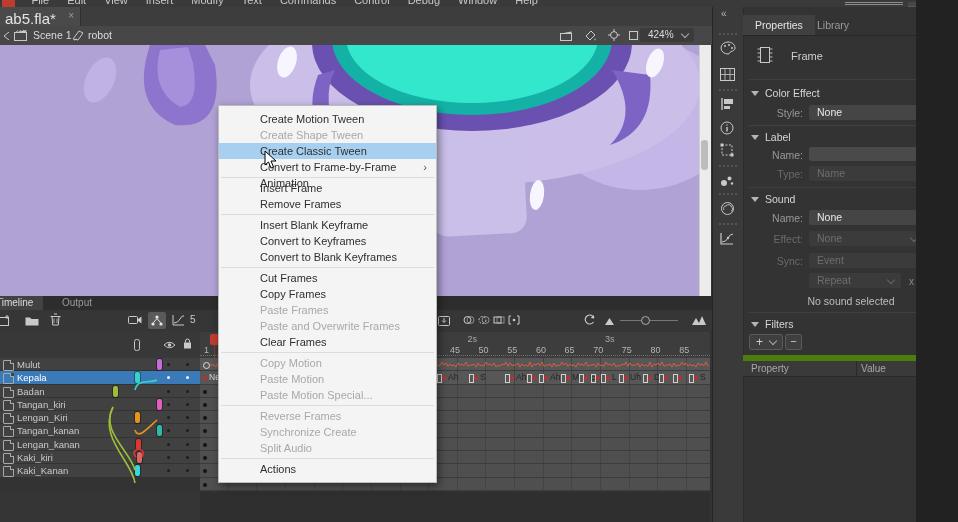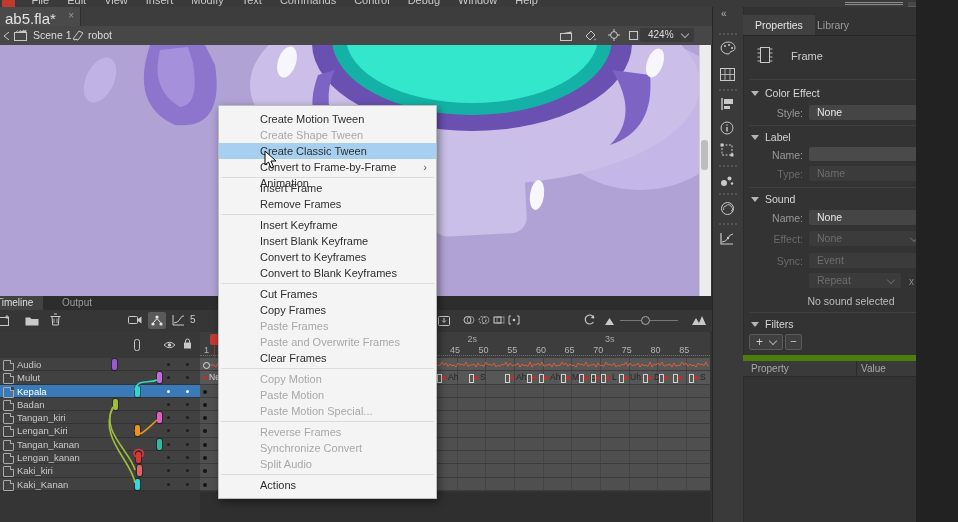--- a/index.html
+++ b/index.html
@@ -325,27 +325,20 @@
           <span class="rnum" style="left: 484.185px;">85</span>
           <span class="rtime" style="left: 272.175px;">2s</span>
           <span class="rtime" style="left: 409.695px;">3s</span>
         </div>
       <div class="abs" style="left:0;top:23px;width:510px;border-bottom:1px dotted #6e6e6e;"></div>
     </div>
     <div id="playhead" class="abs"></div>
     <div id="playhead-line" class="abs"></div>
 
     <div id="tl-layers" class="abs">
-        <div class="lrow">
-          <span class="licon"></span>
-          <span class="nm txt">Audio</span>
-          <span class="marker" style="left: 112px; background: rgb(155, 89, 208);"></span>
-          <span class="vdot" style="left: 167px;"></span>
-          <span class="vdot" style="left: 186px;"></span>
-        </div>
         <div class="lrow">
           <span class="licon"></span>
           <span class="nm txt">Mulut</span>
           <span class="marker" style="left: 157px; background: rgb(196, 107, 224);"></span>
           <span class="vdot" style="left: 167px;"></span>
           <span class="vdot" style="left: 186px;"></span>
         </div>
         <div class="lrow sel">
           <span class="licon"></span>
           <span class="nm txt">Kepala</span>
@@ -631,21 +624,20 @@
       <div class="cm-item highlighted">Create Classic Tween</div>
       <div class="cm-item">Convert to Frame-by-Frame Animation<span class="sub">›</span></div>
       <div class="cm-sep">
         <div></div>
       </div>
       <div class="cm-item">Insert Frame</div>
       <div class="cm-item">Remove Frames</div>
       <div class="cm-sep">
         <div></div>
       </div>
-      <div class="cm-item">Insert Keyframe</div>
       <div class="cm-item">Insert Blank Keyframe</div>
       <div class="cm-item">Convert to Keyframes</div>
       <div class="cm-item">Convert to Blank Keyframes</div>
       <div class="cm-sep">
         <div></div>
       </div>
       <div class="cm-item">Cut Frames</div>
       <div class="cm-item">Copy Frames</div>
       <div class="cm-item disabled">Paste Frames</div>
       <div class="cm-item disabled">Paste and Overwrite Frames</div>
@@ -653,21 +645,21 @@
       <div class="cm-sep">
         <div></div>
       </div>
       <div class="cm-item disabled">Copy Motion</div>
       <div class="cm-item disabled">Paste Motion</div>
       <div class="cm-item disabled">Paste Motion Special...</div>
       <div class="cm-sep">
         <div></div>
       </div>
       <div class="cm-item disabled">Reverse Frames</div>
-      <div class="cm-item disabled">Synchronize Convert</div>
+      <div class="cm-item disabled">Synchronize Create</div>
       <div class="cm-item disabled">Split Audio</div>
       <div class="cm-sep">
         <div></div>
       </div>
       <div class="cm-item">Actions</div>
     </div>
 
   <div id="cursor" class="abs">
     <svg width="13" height="19" viewBox="0 0 13 19">
         <path d="M1 1 L1 15 L4.5 12 L7 18 L9.5 17 L7 11 L12 11 Z" fill="#fff" stroke="#000" stroke-width="1"></path>

